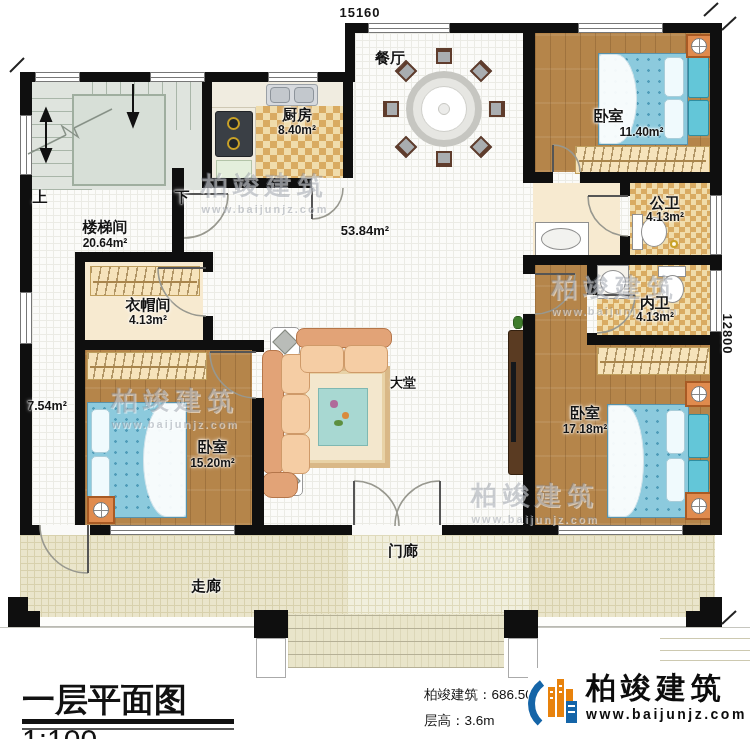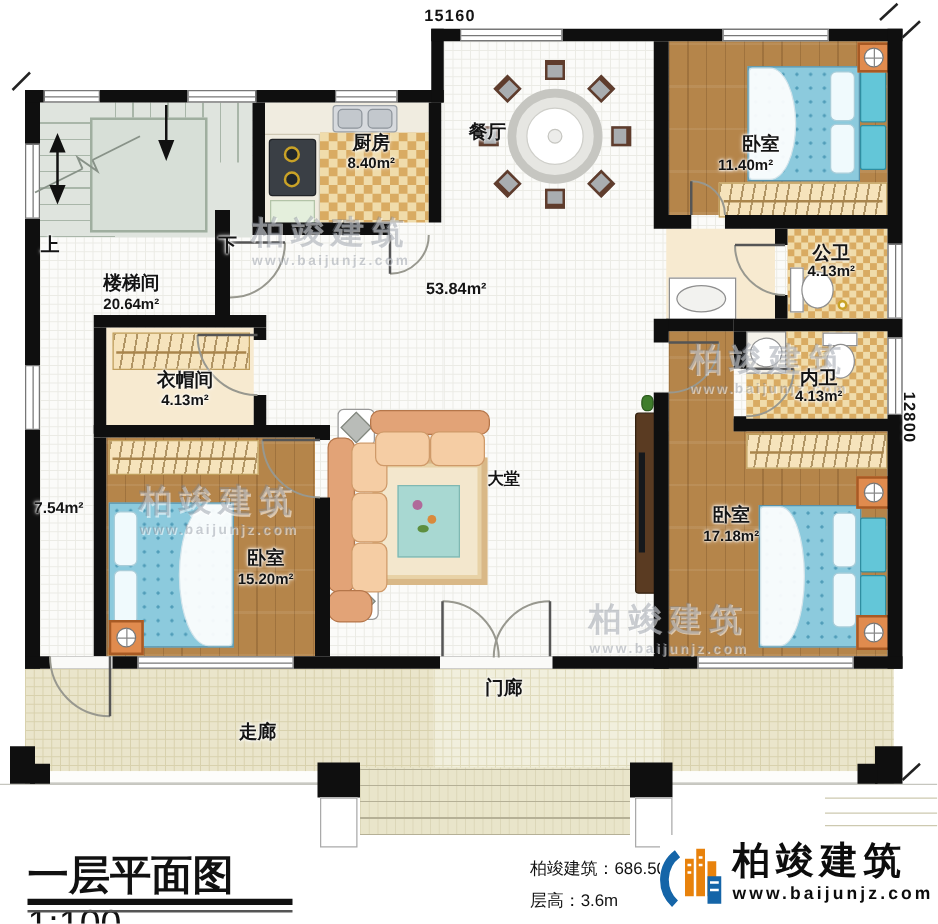--- a/index.html
+++ b/index.html
@@ -293,36 +293,36 @@
       <div class="small">www.baijunjz.com</div>
   </div>
   <div class="wm" style="left:420px;top:478px;width:230px;">
     <div class="big">柏竣建筑</div>
       <div class="small">www.baijunjz.com</div>
   </div>
 
   <div class="lbl dim" style="left:320px;top:6px;width:80px;text-align:center;">15160</div>
   <div class="lbl dim" style="left:734px;top:298px;width:72px;transform:rotate(90deg);transform-origin:0 0;">12800</div>
 
-  <div class="lbl nm" style="left:352px;top:50px;width:76px;margin-top:48px;">餐厅</div>
+  <div class="lbl nm" style="left:352px;top:50px;width:76px;">餐厅</div>
   <div class="lbl nm" style="left:257px;top:107px;width:80px;">厨房</div>
   <div class="lbl ar" style="left:257px;top:124px;width:80px;">8.40m²</div>
   <div class="lbl nm" style="left:55px;top:219px;width:100px;">楼梯间</div>
   <div class="lbl ar" style="left:55px;top:237px;width:100px;">20.64m²</div>
   <div class="lbl nm" style="left:28px;top:189px;width:24px;">上</div>
   <div class="lbl nm" style="left:170px;top:189px;width:24px;">下</div>
   <div class="lbl nm" style="left:98px;top:297px;width:100px;">衣帽间</div>
   <div class="lbl ar" style="left:98px;top:314px;width:100px;">4.13m²</div>
   <div class="lbl ar" style="left:12px;top:400px;width:70px;font-size:12.5px;">7.54m²</div>
   <div class="lbl nm" style="left:160px;top:439px;width:105px;">卧室</div>
   <div class="lbl ar" style="left:160px;top:457px;width:105px;">15.20m²</div>
   <div class="lbl ar" style="left:315px;top:224px;width:100px;font-size:13px;">53.84m²</div>
   <div class="lbl" style="left:361px;top:376px;width:84px;font-size:13px;">大堂</div>
   <div class="lbl nm" style="left:556px;top:108px;width:105px;">卧室</div>
-  <div class="lbl ar" style="left:544px;top:126px;width:105px;">11.40m²</div>
+  <div class="lbl ar" style="left:589px;top:126px;width:105px;">11.40m²</div>
   <div class="lbl nm" style="left:622px;top:195px;width:86px;">公卫</div>
   <div class="lbl ar" style="left:622px;top:211px;width:86px;">4.13m²</div>
   <div class="lbl nm" style="left:612px;top:295px;width:86px;">内卫</div>
   <div class="lbl ar" style="left:612px;top:311px;width:86px;">4.13m²</div>
   <div class="lbl nm" style="left:531px;top:405px;width:108px;">卧室</div>
   <div class="lbl ar" style="left:531px;top:423px;width:108px;">17.18m²</div>
   <div class="lbl nm" style="left:373px;top:543px;width:60px;">门廊</div>
   <div class="lbl nm" style="left:176px;top:578px;width:60px;">走廊</div>
 
   <div class="abs" style="left:22px;top:678px;width:220px;">

